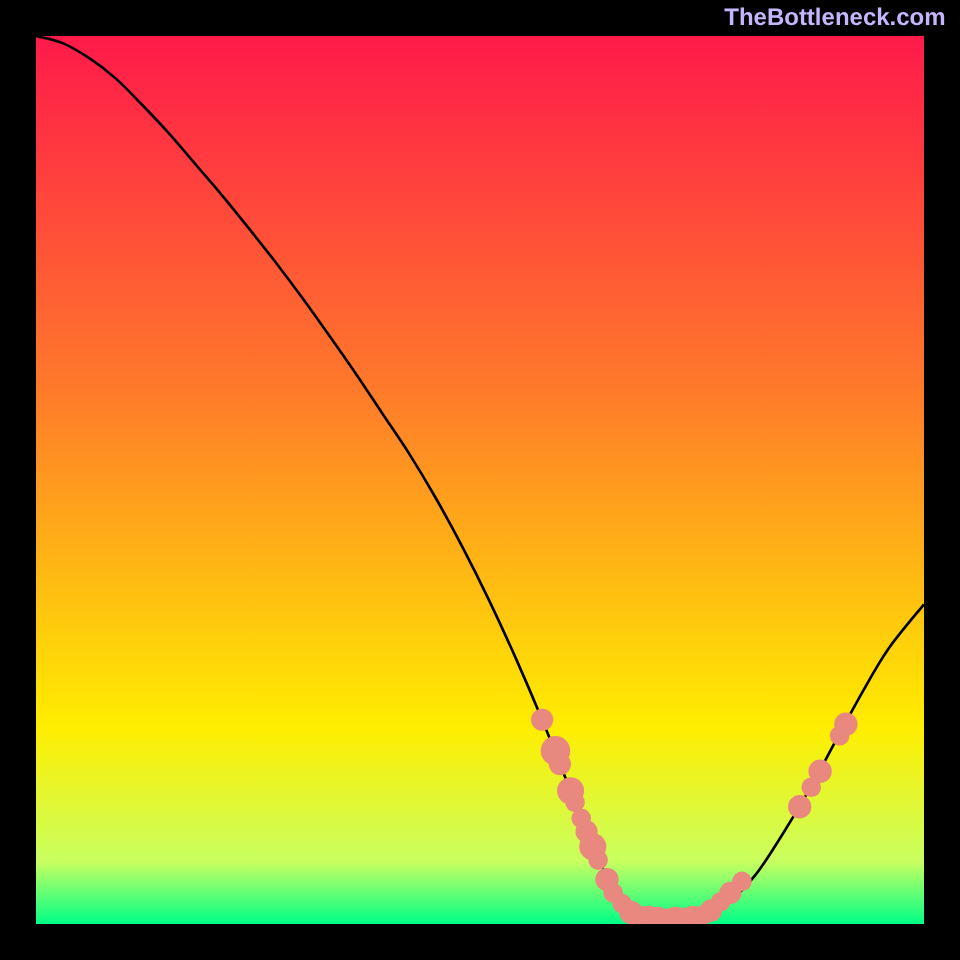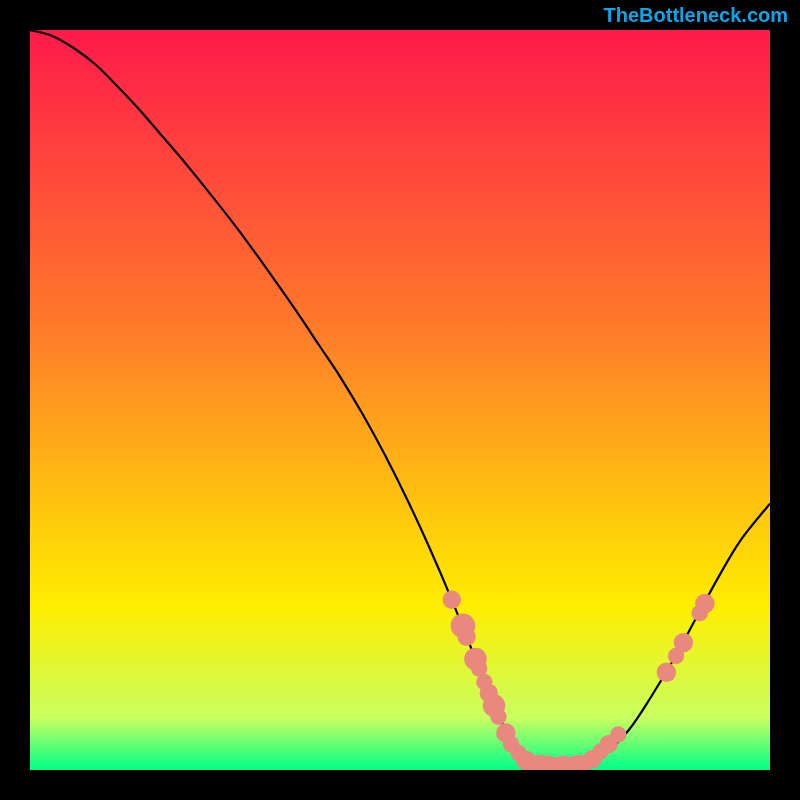--- a/index.html
+++ b/index.html
@@ -12,21 +12,21 @@
   }
   .container {
     position: relative;
     width: 800px;
     height: 800px;
   }
   .watermark {
     position: absolute;
     top: 4px;
     right: 12px;
-    color: #0ea5e9;
+    color: #c4b5fd;
     font-family: Arial, Helvetica, sans-serif;
     font-size: 20px;
     font-weight: bold;
     z-index: 10;
   }
   .plot-area {
     position: absolute;
     left: 30px;
     top: 30px;
     width: 740px;

